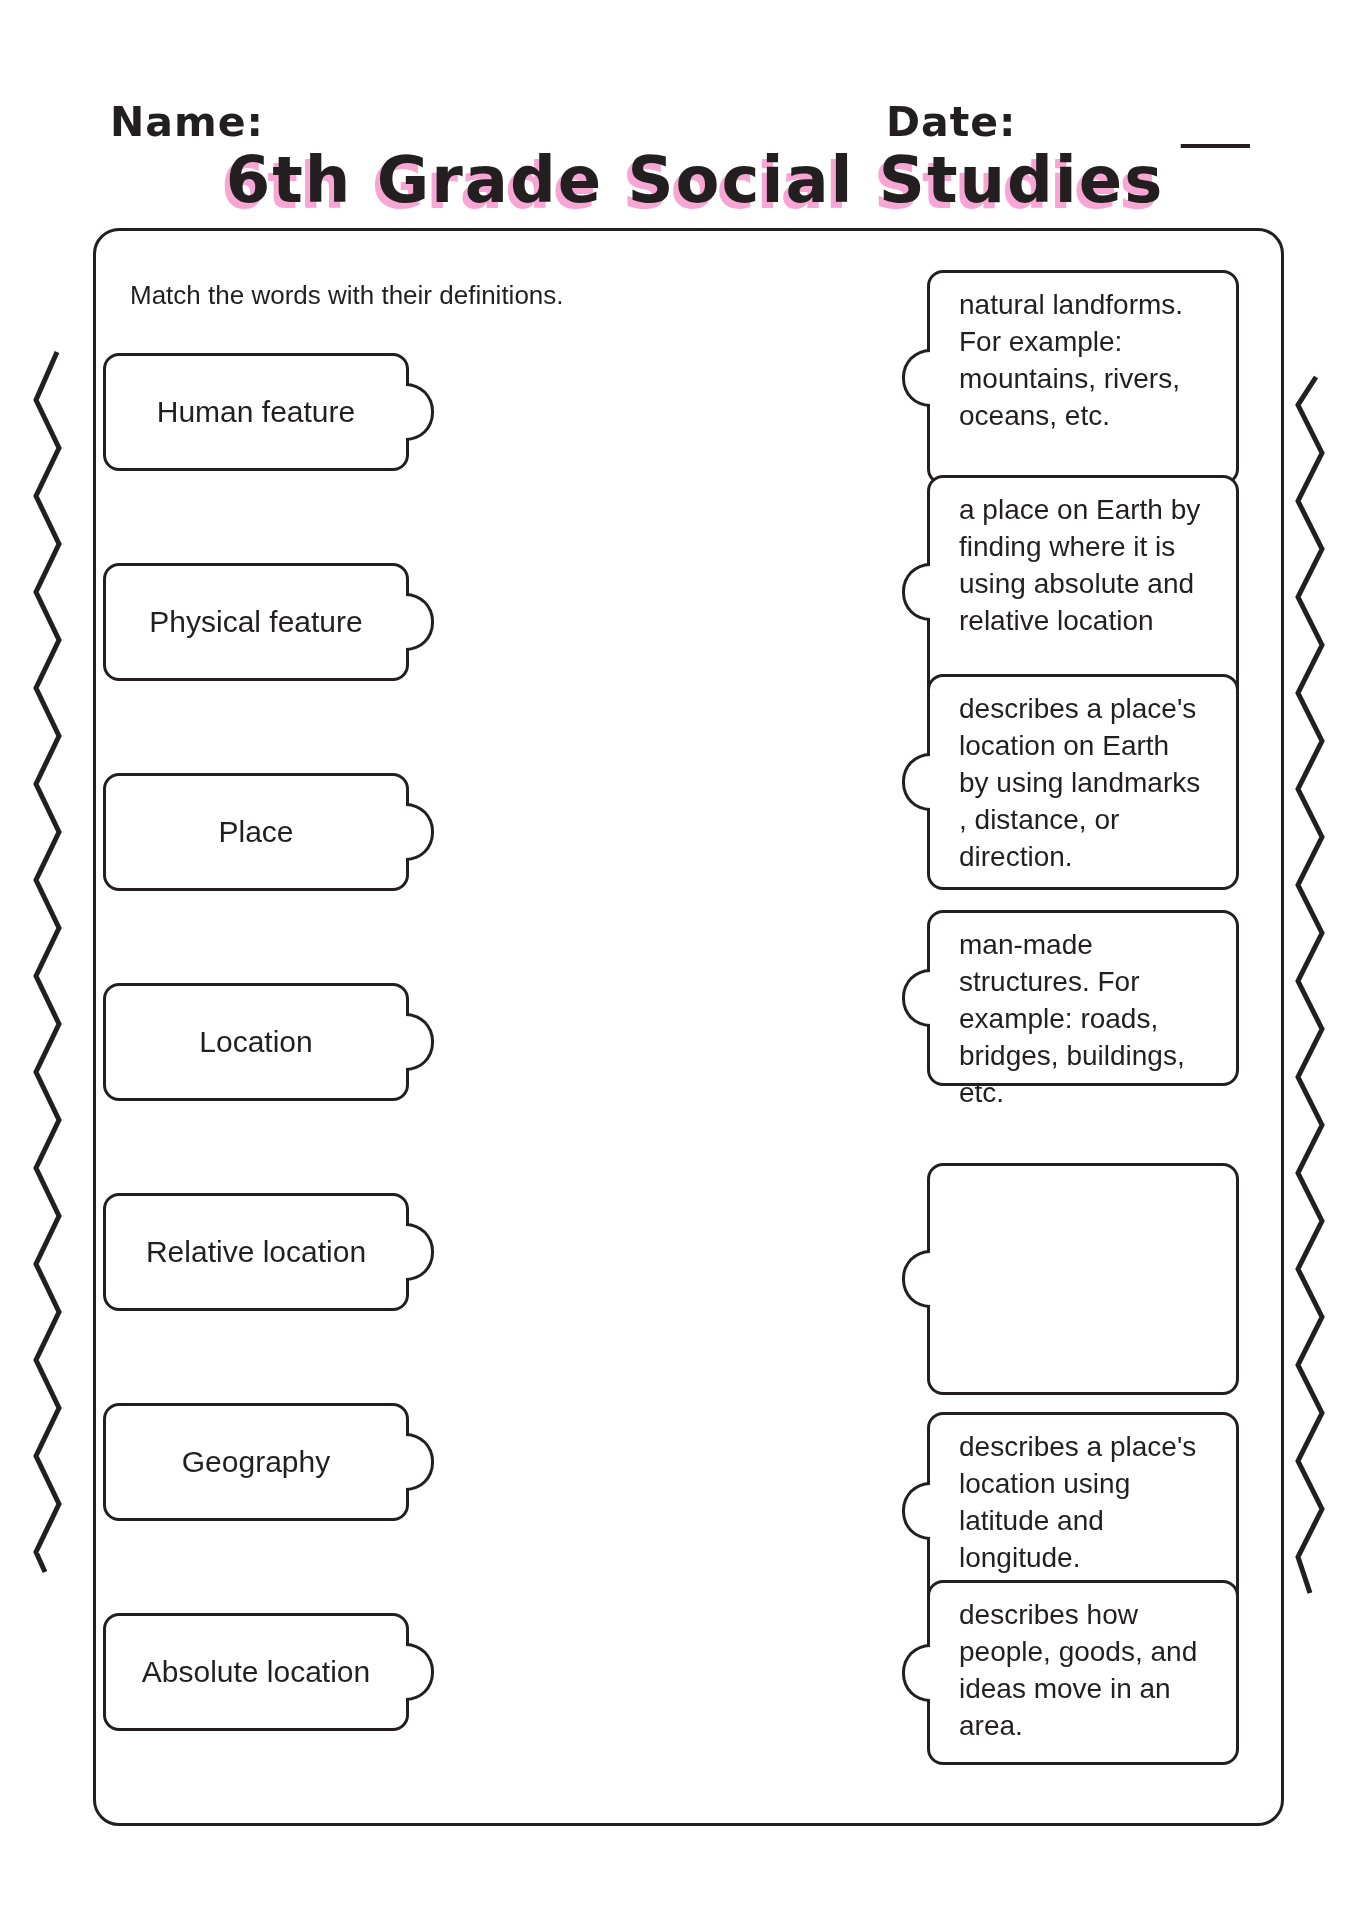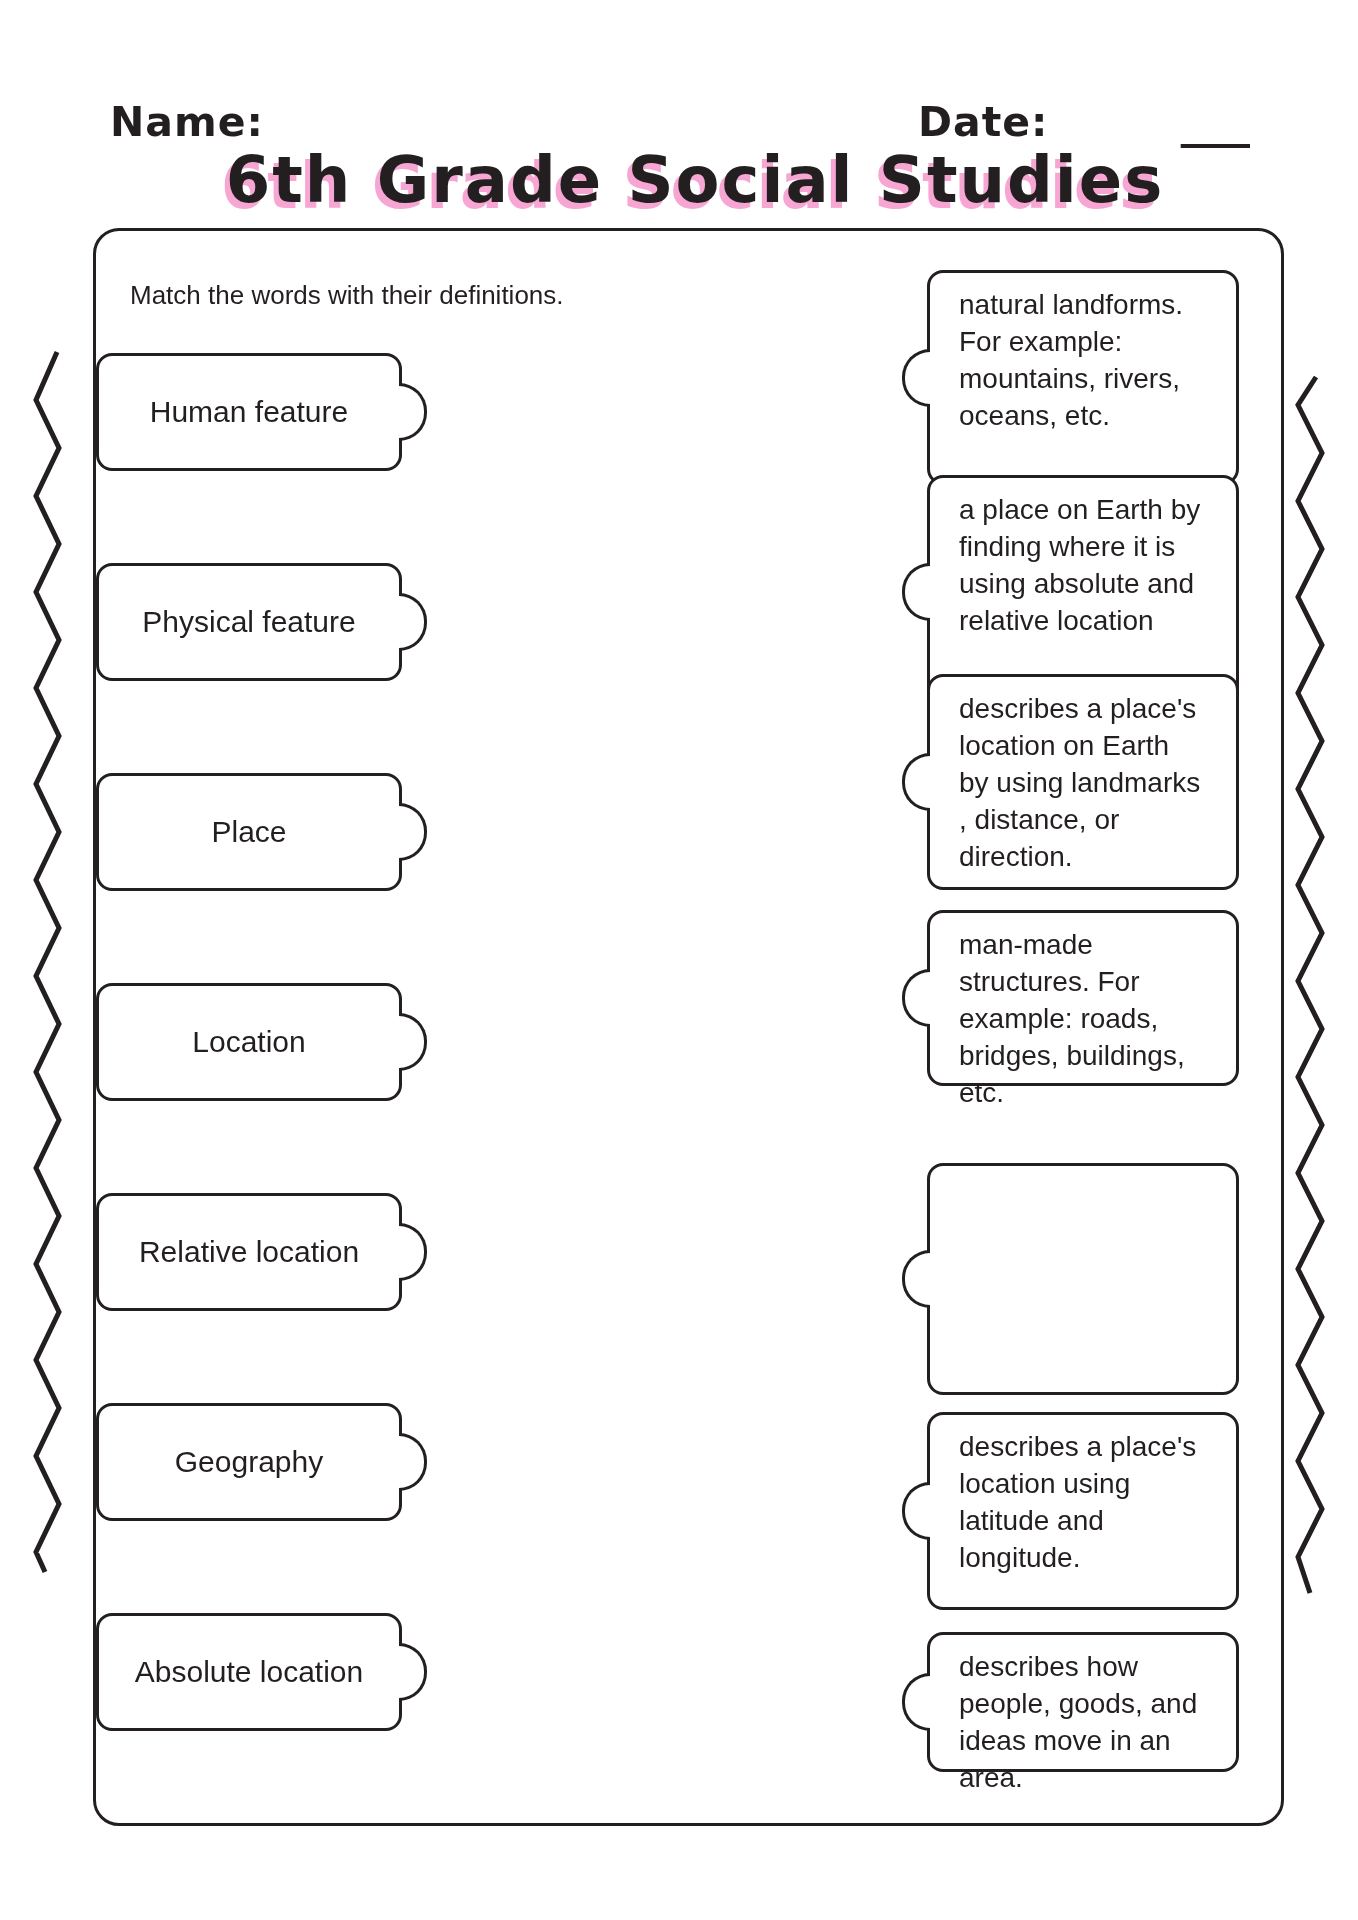--- a/index.html
+++ b/index.html
@@ -22,21 +22,21 @@
 
   
   .hdr-label{
     position:absolute;
     font-family:"DejaVu Sans", sans-serif;
     font-weight:bold;
     font-size:41px;
     letter-spacing:1px;
   }
   .name-label{left:110px;top:98px;}
-  .date-label{left:886px;top:98px;margin-left:32px;}
+  .date-label{left:886px;top:98px;}
   .blank-line{
     position:absolute;height:0;border-bottom:4px solid var(--ink);
   }
   .name-line{left:248px;top:144px;width:606px;}
   .date-line{left:1014px;top:144px;width:236px;}
 
   
   .container{
     position:absolute;
     left:93px;top:228px;width:1191px;height:1598px;
@@ -66,21 +66,21 @@
 
   
   .term,.def{
     position:absolute;
     box-sizing:border-box;
     background:#fff;
     border:3px solid var(--ink);
     border-radius:16px;
   }
   .term{
-    left:96px;width:306px;height:118px;
+    left:103px;width:306px;height:118px;
     display:flex;align-items:center;justify-content:center;
   }
   .term-label{
     font-size:30px;
     text-align:center;
   }
   .def{
     left:927px;width:312px;
   }
   .def-text{
@@ -190,21 +190,21 @@
   <div class="def" style="top:1163px;height:232px">
     <span class="bump bump-left"></span>
   </div>
   <div class="def" style="top:1412px;height:198px">
     <span class="bump bump-left"></span>
     <span class="def-text">describes a place's
 location using
 latitude and
 longitude.</span>
   </div>
-  <div class="def" style="top:1632px;height:140px">
+  <div class="def" style="top:1580px;height:185px">
     <span class="bump bump-left"></span>
     <span class="def-text">describes how
 people, goods, and
 ideas move in an
 area.</span>
   </div>
 
 </div>
 
 </body></html>

